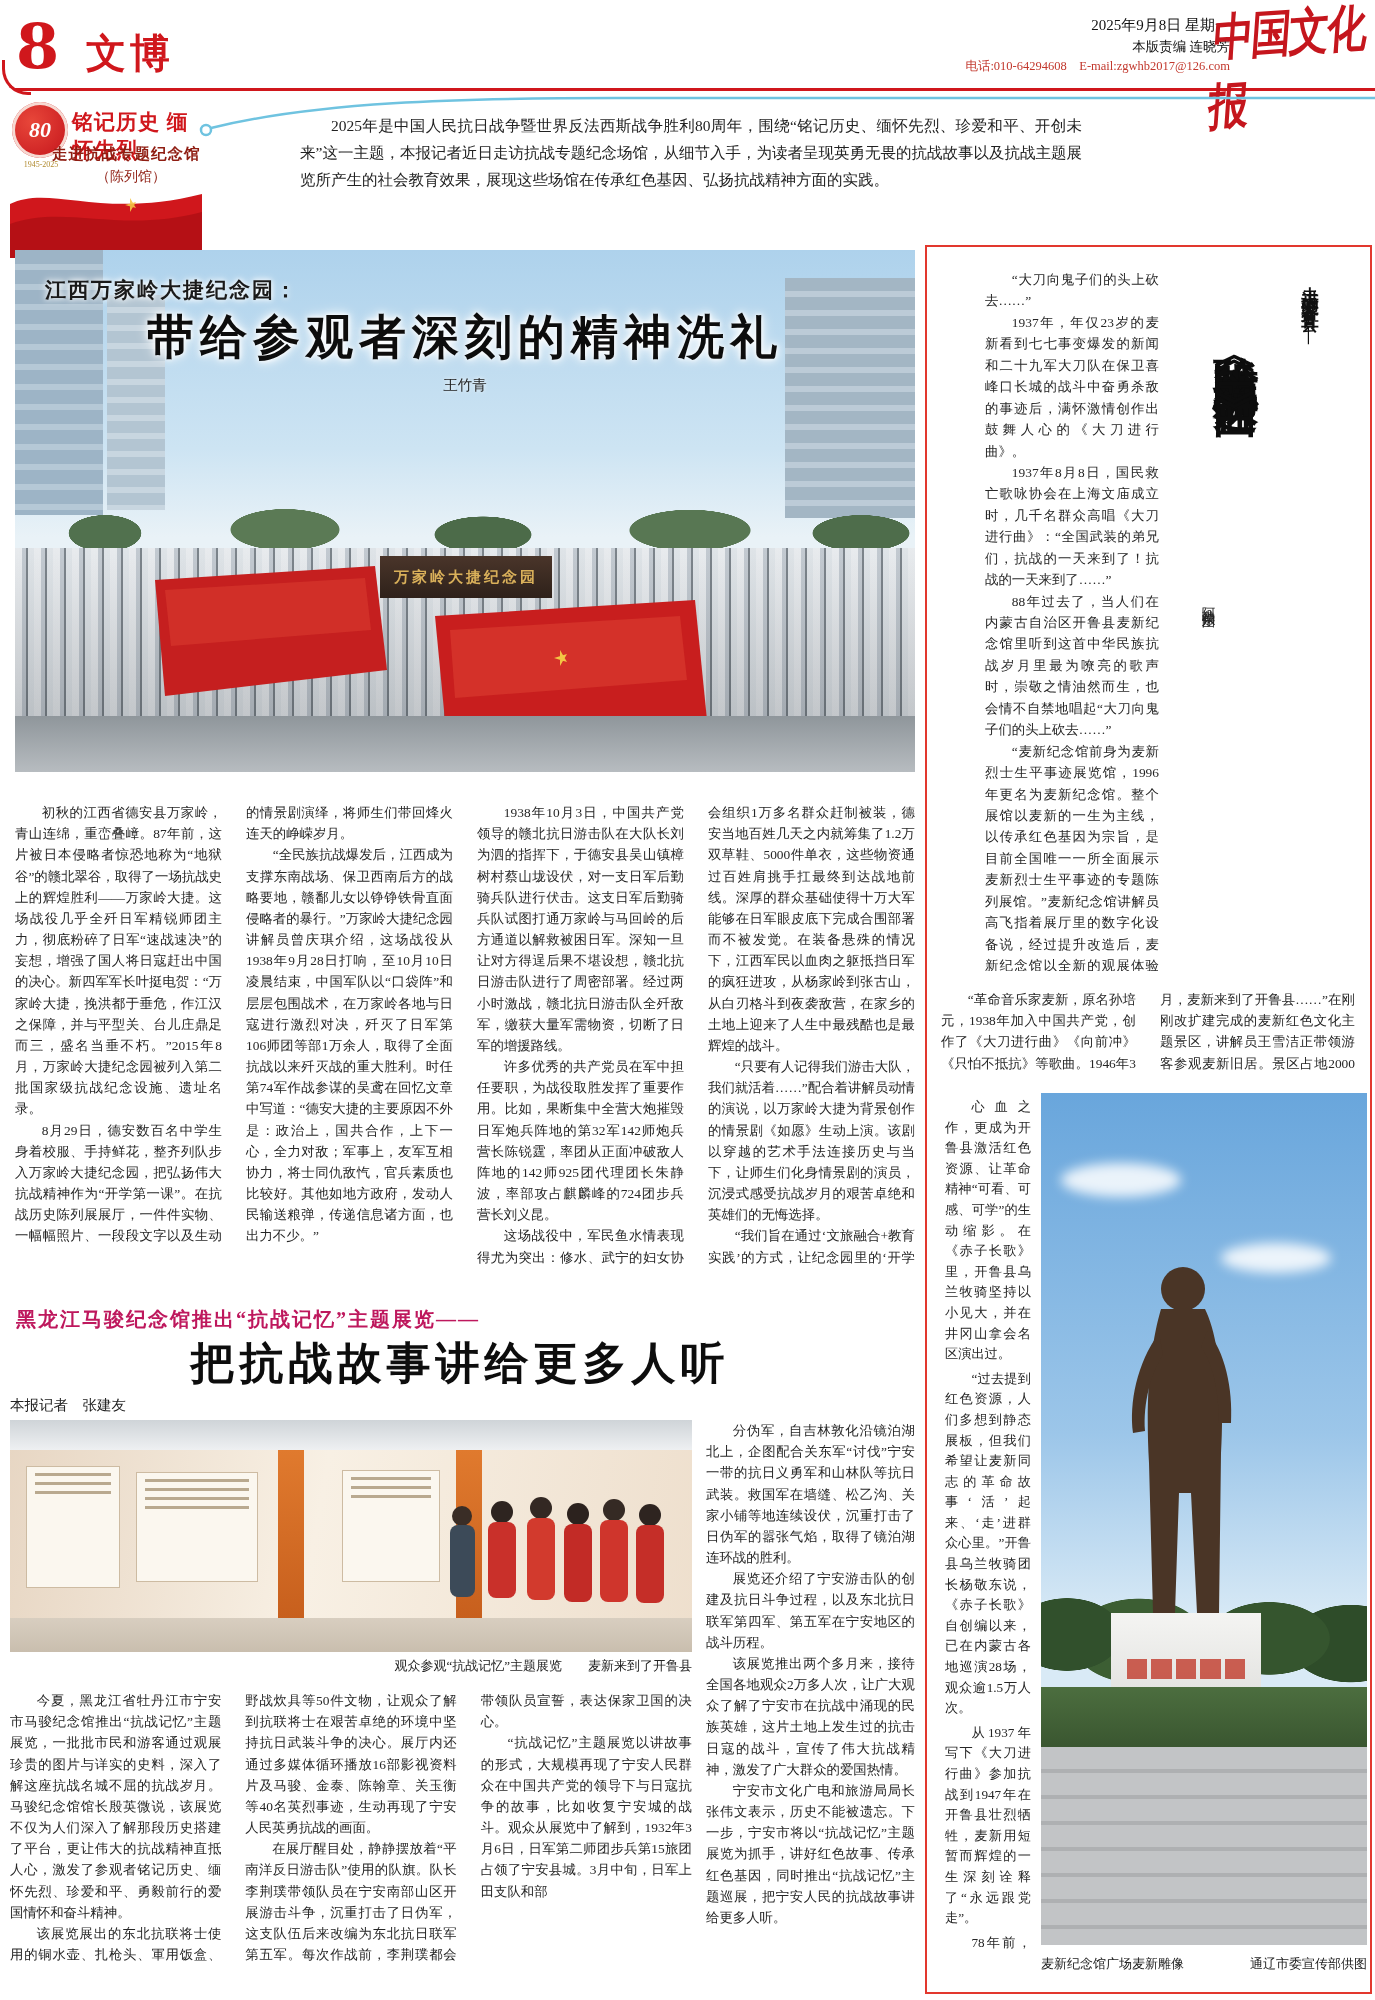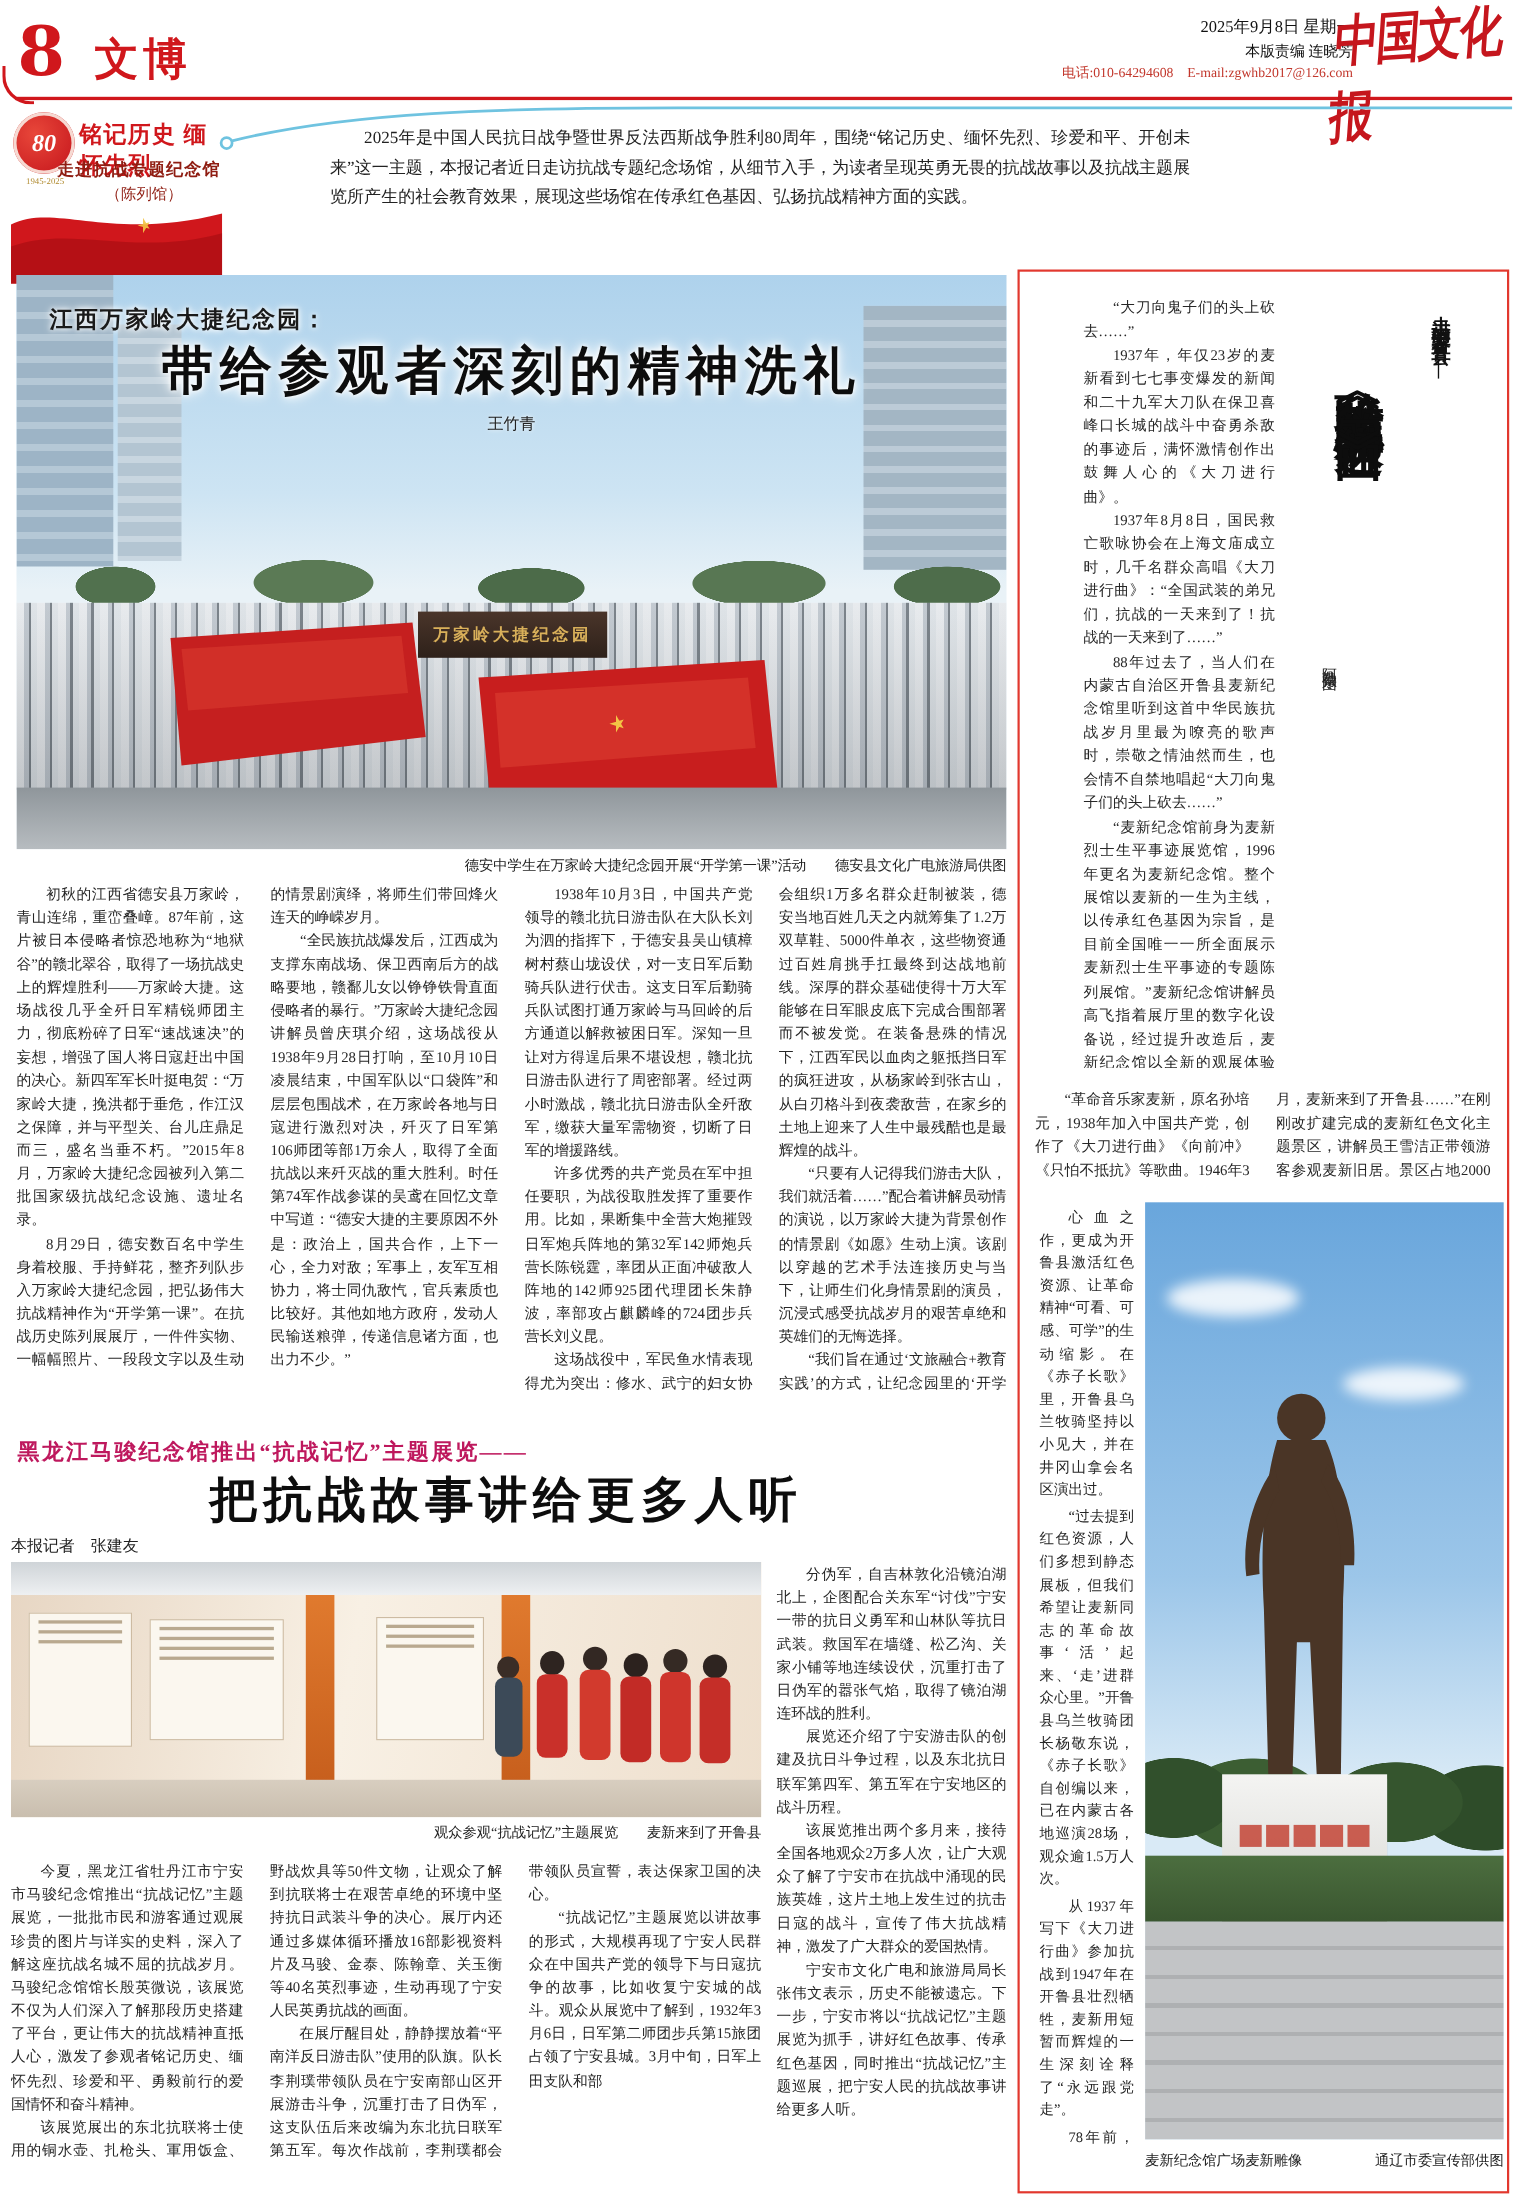--- a/index.html
+++ b/index.html
@@ -178,23 +178,20 @@
       <polygon points="150,340 350,328 356,380 156,396" fill="#d93a2f" opacity="0.6"></polygon>
       <polygon points="420,366 680,350 692,470 432,492" fill="#c81e1e"></polygon>
       <polygon points="435,380 665,366 672,430 440,448" fill="#e04433" opacity="0.5"></polygon>
       <path d="M545,400 l7,12 -13,-4 13,-4 -7,12 z" fill="#f3c545"></path>
     </svg>
     <div class="p1-plaza"></div>
     <div class="a1-kicker">江西万家岭大捷纪念园：</div>
     <div class="a1-headline">带给参观者深刻的精神洗礼</div>
     <div class="a1-byline">王竹青</div>
   </div>
-  <div class="caption a1-caption">
-    <span>德安中学生在万家岭大捷纪念园开展“开学第一课”活动</span><span class="credit">德安县文化广电旅游局供图</span>
-  </div>
   <div class="colbody a1-body">
       <p>初秋的江西省德安县万家岭，青山连绵，重峦叠嶂。87年前，这片被日本侵略者惊恐地称为“地狱谷”的赣北翠谷，取得了一场抗战史上的辉煌胜利——万家岭大捷。这场战役几乎全歼日军精锐师团主力，彻底粉碎了日军“速战速决”的妄想，增强了国人将日寇赶出中国的决心。新四军军长叶挺电贺：“万家岭大捷，挽洪都于垂危，作江汉之保障，并与平型关、台儿庄鼎足而三，盛名当垂不朽。”2015年8月，万家岭大捷纪念园被列入第二批国家级抗战纪念设施、遗址名录。</p>
       <p>8月29日，德安数百名中学生身着校服、手持鲜花，整齐列队步入万家岭大捷纪念园，把弘扬伟大抗战精神作为“开学第一课”。在抗战历史陈列展展厅，一件件实物、一幅幅照片、一段段文字以及生动的情景剧演绎，将师生们带回烽火连天的峥嵘岁月。</p>
       <p>“全民族抗战爆发后，江西成为支撑东南战场、保卫西南后方的战略要地，赣鄱儿女以铮铮铁骨直面侵略者的暴行。”万家岭大捷纪念园讲解员曾庆琪介绍，这场战役从1938年9月28日打响，至10月10日凌晨结束，中国军队以“口袋阵”和层层包围战术，在万家岭各地与日寇进行激烈对决，歼灭了日军第106师团等部1万余人，取得了全面抗战以来歼灭战的重大胜利。时任第74军作战参谋的吴鸢在回忆文章中写道：“德安大捷的主要原因不外是：政治上，国共合作，上下一心，全力对敌；军事上，友军互相协力，将士同仇敌忾，官兵素质也比较好。其他如地方政府，发动人民输送粮弹，传递信息诸方面，也出力不少。”</p>
       <p>1938年10月3日，中国共产党领导的赣北抗日游击队在大队长刘为泗的指挥下，于德安县吴山镇樟树村蔡山垅设伏，对一支日军后勤骑兵队进行伏击。这支日军后勤骑兵队试图打通万家岭与马回岭的后方通道以解救被困日军。深知一旦让对方得逞后果不堪设想，赣北抗日游击队进行了周密部署。经过两小时激战，赣北抗日游击队全歼敌军，缴获大量军需物资，切断了日军的增援路线。</p>
       <p>许多优秀的共产党员在军中担任要职，为战役取胜发挥了重要作用。比如，果断集中全营大炮摧毁日军炮兵阵地的第32军142师炮兵营长陈锐霆，率团从正面冲破敌人阵地的142师925团代理团长朱静波，率部攻占麒麟峰的724团步兵营长刘义昆。</p>
       <p>这场战役中，军民鱼水情表现得尤为突出：修水、武宁的妇女协会组织1万多名群众赶制被装，德安当地百姓几天之内就筹集了1.2万双草鞋、5000件单衣，这些物资通过百姓肩挑手扛最终到达战地前线。深厚的群众基础使得十万大军能够在日军眼皮底下完成合围部署而不被发觉。在装备悬殊的情况下，江西军民以血肉之躯抵挡日军的疯狂进攻，从杨家岭到张古山，从白刃格斗到夜袭敌营，在家乡的土地上迎来了人生中最残酷也是最辉煌的战斗。</p>
       <p>“只要有人记得我们游击大队，我们就活着……”配合着讲解员动情的演说，以万家岭大捷为背景创作的情景剧《如愿》生动上演。该剧以穿越的艺术手法连接历史与当下，让师生们化身情景剧的演员，沉浸式感受抗战岁月的艰苦卓绝和英雄们的无悔选择。</p>
       <p>“我们旨在通过‘文旅融合+教育实践’的方式，让纪念园里的‘开学第一课’不仅成为一堂生动的爱国主义教育课，更是一次深刻的精神洗礼。”德安县文化广电旅游局相关负责人表示，“接下来，我们将依托万家岭大捷纪念园推出抗战主题系列活动，持续推动用好红色资源、赓续红色血脉。”</p>
     </div>

